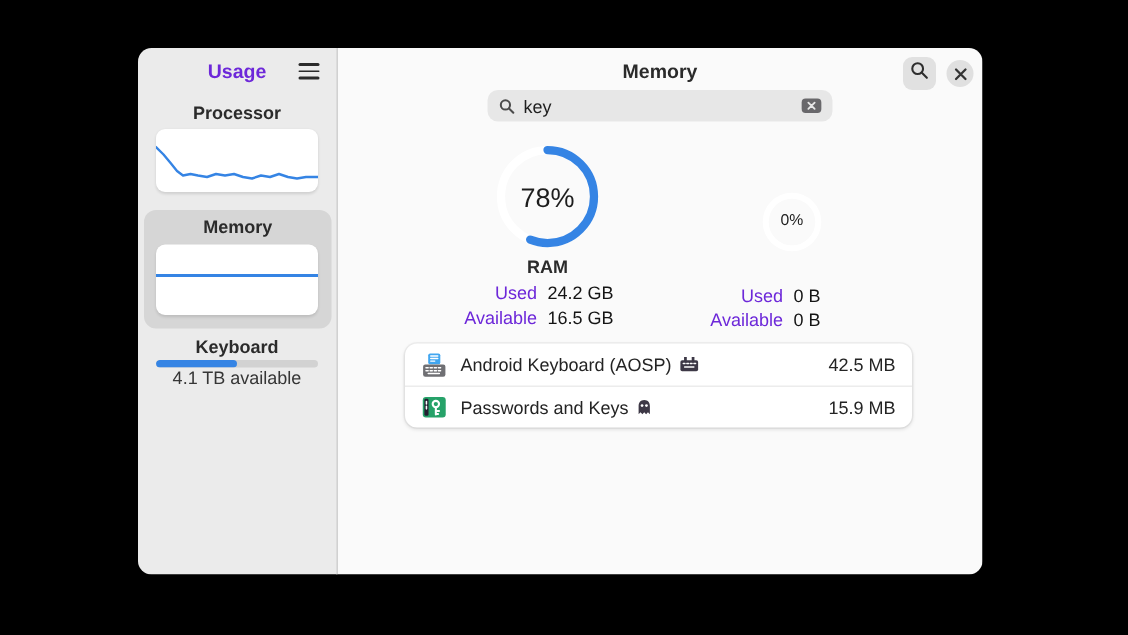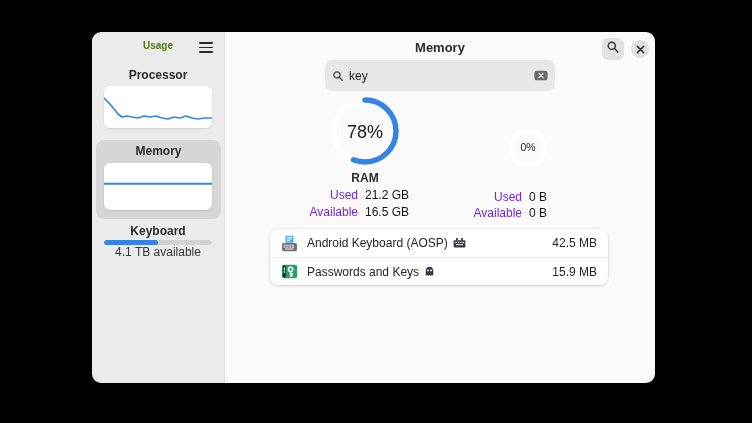--- a/index.html
+++ b/index.html
@@ -8,21 +8,21 @@
   .stage { position:relative; width:752px; height:423px; }
 
   .window { position:absolute; left:92px; top:32px; width:563px; height:351px;
             border-radius:9px; display:flex; overflow:hidden;
             box-shadow:0 8px 24px rgba(0,0,0,.55); }
 
   
   .sidebar { position:relative; width:133px; height:100%; background:#ebebeb;
              border-right:1px solid #dcdcdc; flex:0 0 133px; }
   .sb-title { position:absolute; top:8px; left:0; width:100%; text-align:center;
-              font-size:10px; font-weight:bold; color:#4d7c0f; }
+              font-size:13px; font-weight:bold; color:#6d28d9; }
   .hamburger { position:absolute; top:10px; right:11px; width:14px; height:11px;
                display:flex; flex-direction:column; justify-content:space-between; cursor:pointer; }
   .hamburger span { display:block; height:1.7px; background:#2b2b2b; border-radius:1px; }
 
   .sb-label { position:absolute; width:100%; text-align:center; font-size:12px;
               font-weight:bold; color:#2b2b2b; }
   .lbl-processor { top:36px; }
   .chart-card { position:absolute; background:#fff; border-radius:6px;
                 box-shadow:0 1px 2px rgba(0,0,0,.12); overflow:hidden; }
   .proc-chart { left:12px; top:54px; width:108px; height:42px; }
@@ -44,21 +44,21 @@
   .main { position:relative; flex:1; background:#fafafa; }
   .main-title { position:absolute; top:8px; left:0; width:100%; text-align:center;
                 font-size:13px; font-weight:bold; color:#2b2b2b; }
   .hdr-btn { position:absolute; display:flex; align-items:center; justify-content:center;
              cursor:pointer; color:#2e2e2e; }
   .search-toggle { top:6px; right:31px; width:22px; height:22px; background:#e1e1e1;
                    border-radius:6px; }
   .close-btn { top:8px; right:6px; width:18px; height:18px; background:#e0e0e0;
                border-radius:50%; font-size:13px; line-height:1; color:#333; }
 
-  .search-entry { position:absolute; left:100px; top:28px; width:230px; height:31px;
+  .search-entry { position:absolute; left:100px; top:28px; width:230px; height:21px;
                   background:#e7e7e7; border-radius:7px; display:flex; align-items:center;
                   padding:0 7px; gap:5px; cursor:text; }
   .search-entry .q { color:#4c4c4c; flex:0 0 auto; display:flex; }
   .search-text { flex:1; border:0; background:transparent; outline:none;
                  font-size:12px; color:#1f1f1f; font-family:inherit; }
   .clear-ic { flex:0 0 auto; display:flex; cursor:pointer; }
 
   
   .gauge-svg { position:absolute; }
   .ram-svg { left:102px; top:61px; }
@@ -161,21 +161,21 @@
       </div>
 
       <svg class="gauge-svg ram-svg" width="76" height="76" viewBox="0 0 76 76">
         <circle cx="38" cy="38" r="31" fill="none" stroke="#ffffff" stroke-width="5.5"></circle>
         <circle cx="38" cy="38" r="31" fill="none" stroke="#3584e4" stroke-width="5.5" stroke-linecap="round" transform="rotate(-90 38 38)" stroke-dasharray="109.07609693263761 194.77874452256717"></circle>
       </svg>
       <div class="pct ram-pct">78%</div>
       <div class="g-name ram-name">RAM</div>
       <div class="stat-row ram-used">
         <span class="sl">Used</span>
-        <span class="sv">21.2 GB</span>
+        <span class="sv">24.2 GB</span>
       </div>
       <div class="stat-row ram-avail">
         <span class="sl">Available</span>
         <span class="sv">16.5 GB</span>
       </div>
 
       <svg class="gauge-svg swap-svg" width="44" height="44" viewBox="0 0 44 44">
         <circle cx="22" cy="22" r="17.5" fill="none" stroke="#ffffff" stroke-width="4"></circle>
       </svg>
       <div class="pct swap-pct">0%</div>

